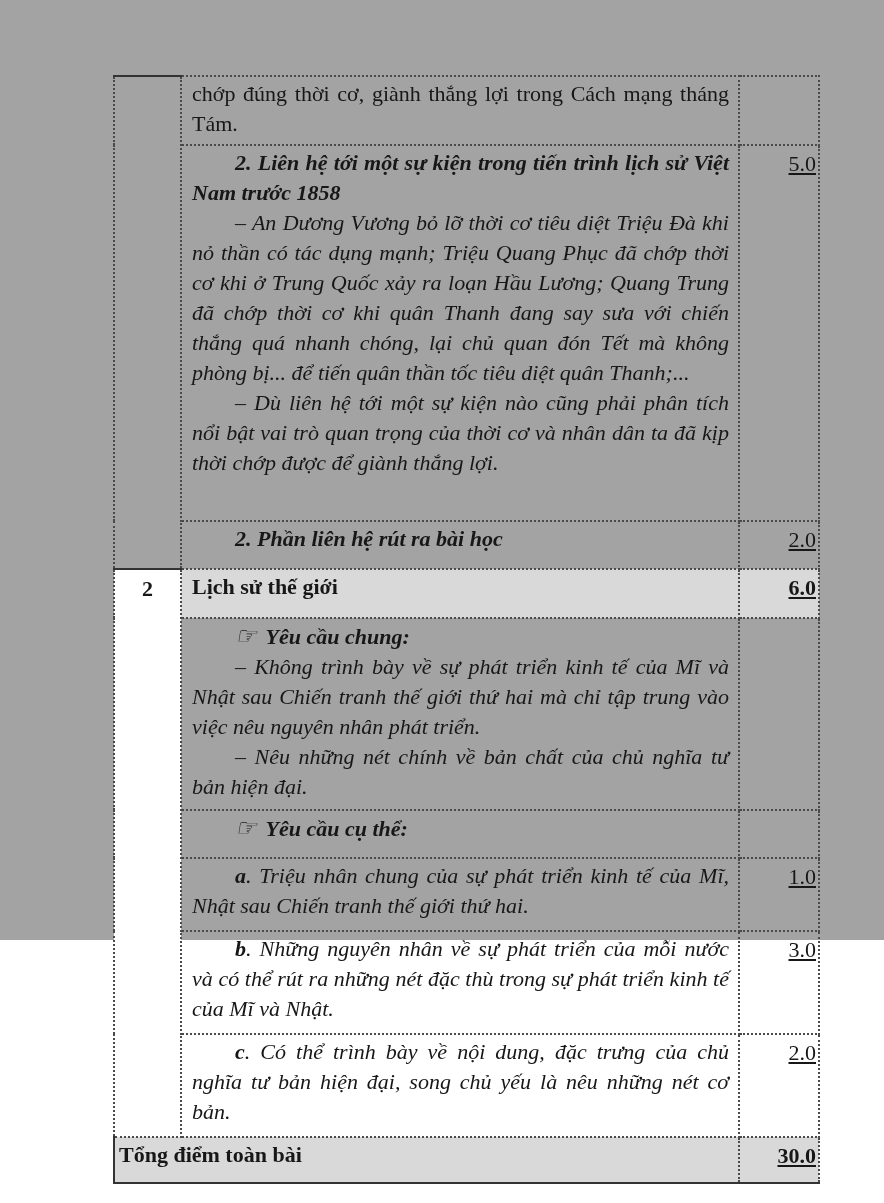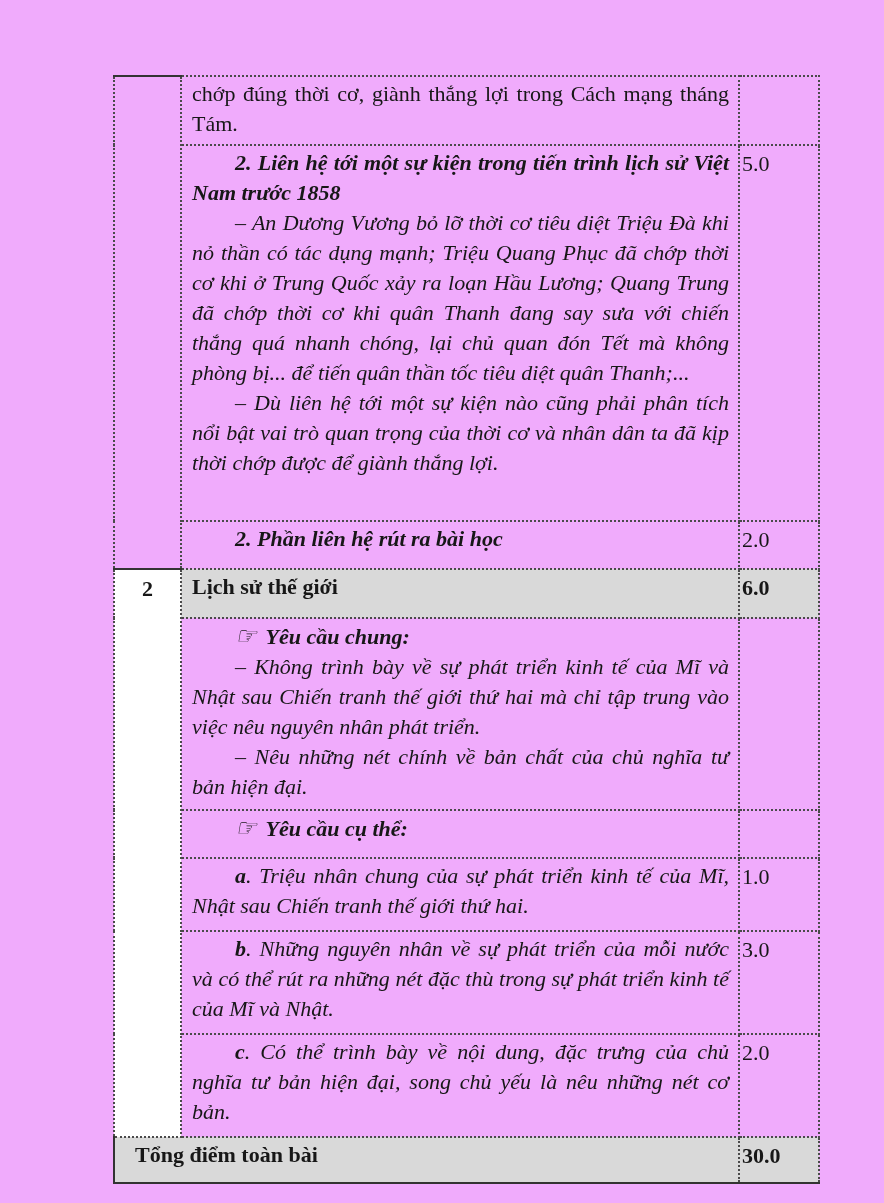--- a/index.html
+++ b/index.html
@@ -1,45 +1,45 @@
 <!DOCTYPE html>
 <html lang="vi"><head>
 <meta charset="utf-8">
 <style>
   html,body{margin:0;padding:0;}
   body{
     width:884px;height:1203px;overflow:hidden;background:#ffffff;
     font-family:"Liberation Serif","DejaVu Serif",serif;color:#171717;
   }
-  .page{position:relative;width:884px;height:1203px;background:#f0abfc;}
+  .page{position:relative;width:884px;height:940px;background:#a3a3a3;}
   table.rubric{
     position:absolute;left:113px;top:75px;width:705px;
     border-collapse:collapse;table-layout:fixed;
   }
   col.c-no{width:67px;}
   col.c-content{width:558px;}
   col.c-pts{width:80px;}
   td{
     border:2px dotted #4a4a4a;vertical-align:top;
     font-size:22px;line-height:30px;
   }
   td.no{
     text-align:center;font-weight:bold;padding:4px 2px;
   }
   td.no.grp1{border-top:2px solid #333;border-bottom:2px solid #333;}
   td.no.grp2{border-top:2px solid #333;}
   td.c{padding:2px 9px 4px 10px;}
-  td.pts{text-align:left;padding:3px 2px;}
+  td.pts{text-align:right;padding:3px 2px;text-decoration:underline;}
   p{margin:0;text-align:justify;}
   p.ind{text-indent:43px;font-style:italic;}
   .b{font-weight:bold;}
   tr.shade td{background:#d9d9d9;}
   tr.shade td.no{background:#ffffff;}
   tr.total td{border-bottom:2px solid #333;}
-  tr.total td.total-cell{border-left:2px solid #333;padding-left:20px;}
+  tr.total td.total-cell{border-left:2px solid #333;padding-left:4px;}
   .finger{font-weight:normal;margin-right:9px;font-size:24px;}
   
   tr.r0 td{height:61px;}
   tr.r1 td{height:368px;}
   tr.r2 td{height:40px;}
   tr.r3 td{height:41px;}
   tr.r4 td{height:184px;}
   tr.r5 td{height:40px;}
   tr.r6 td{height:65px;}
   tr.r7 td{height:95px;}

